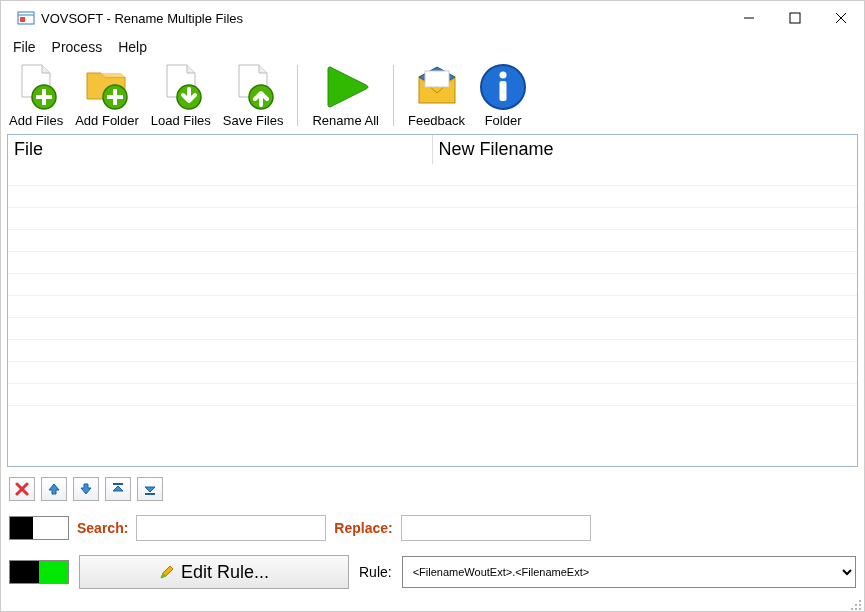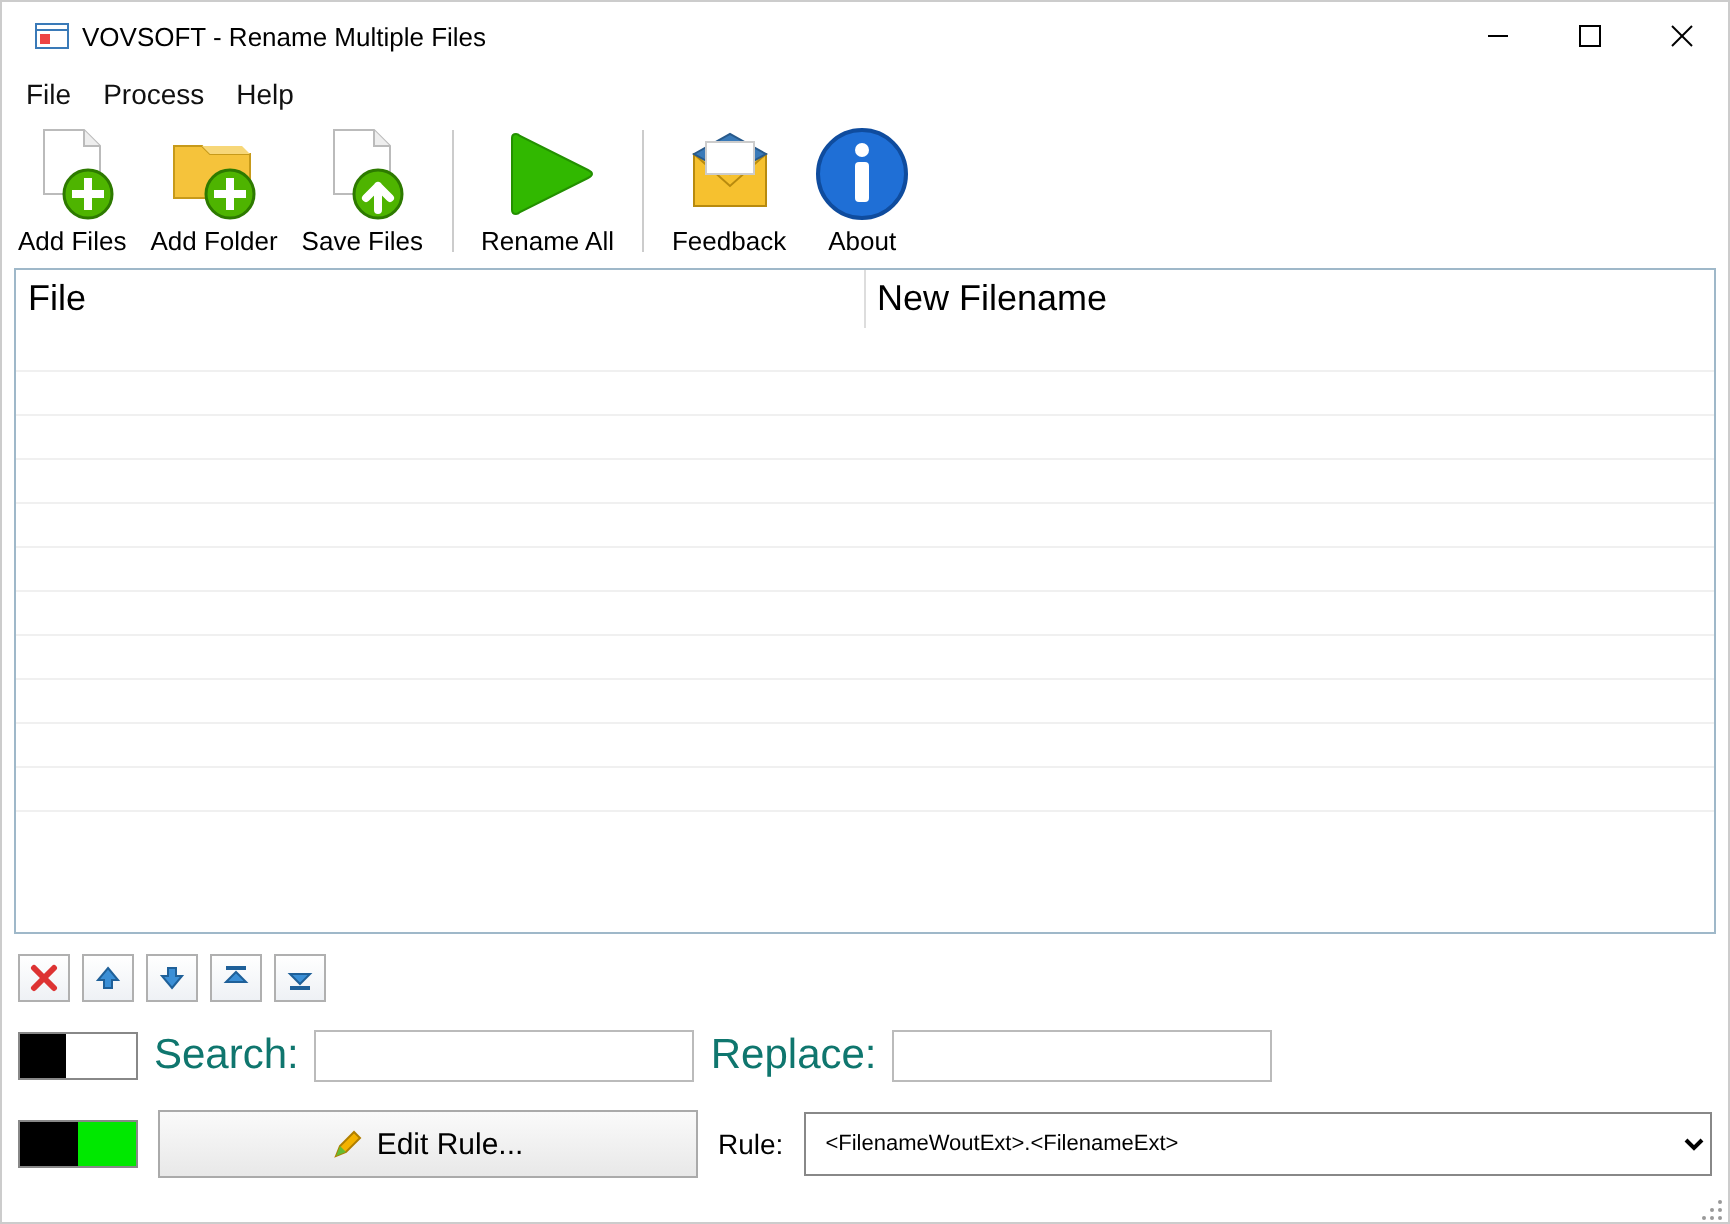--- a/index.html
+++ b/index.html
@@ -119,21 +119,21 @@
   .colorbox {
     width: 60px; height: 24px;
     border: 1px solid #888;
     display:flex;
   }
   .colorbox .half { height:100%; }
   .colorbox.search .half:first-child { background:#000; width:40%; }
   .colorbox.search .half:last-child { background:#fff; width:60%; }
   .colorbox.rule .half:first-child { background:#000; width:50%; }
   .colorbox.rule .half:last-child { background:#00e800; width:50%; }
-  .searchrow label { color:#0f766e; font-size:21px; }
+  .searchrow label { color:#c2410c; font-size:14px;font-weight:bold; }
   .textinput {
     height: 26px;
     border: 1px solid #bbb;
     padding: 2px 6px;
     font-size: 14px;
     background: #fff;
   }
   .textinput.search { width: 190px; }
   .textinput.replace { width: 190px; }
   
@@ -141,21 +141,21 @@
     display: flex;
     align-items: center;
     gap: 10px;
     padding: 8px 8px 8px 8px;
   }
   .editrule-btn {
     flex: 0 0 270px;
     height: 34px;
     border: 1px solid #aaa;
     background: linear-gradient(#fafafa,#e8e8e8);
-    font-size: 15px;
+    font-size: 18px;
     display: flex;
     align-items: center;
     justify-content: center;
     gap: 6px;
   }
   .rulelabel { font-size: 14px; }
   .ruleselect {
     flex: 1;
     height: 32px;
     border: 1px solid #888;
@@ -232,20 +232,31 @@
         <path d="M4 10 L18 10 L22 14 L42 14 L42 36 L4 36 Z" fill="#f5c33b" stroke="#c79a1a"></path>
         <path d="M4 10 L18 10 L22 14 L42 14 L38 10 L22 10" fill="#f7d778"></path>
         <circle cx="32" cy="34" r="12" fill="#4eb400" stroke="#2d7a00" stroke-width="1.5"></circle>
         <rect x="30" y="26" width="4" height="16" fill="#fff"></rect>
         <rect x="24" y="32" width="16" height="4" fill="#fff"></rect>
       </svg>
     </span>
     <span class="tlabel">Add Folder</span>
   </div>
 
+  <div class="tool">
+    <span class="ticon">
+      <svg viewBox="0 0 48 48" width="48" height="48">
+        <path d="M10 2 L30 2 L38 10 L38 34 L10 34 Z" fill="#fff" stroke="#bbb"></path>
+        <path d="M30 2 L30 10 L38 10" fill="#eee" stroke="#bbb"></path>
+        <circle cx="32" cy="34" r="12" fill="#4eb400" stroke="#2d7a00" stroke-width="1.5"></circle>
+        <path d="M32 26 L32 38 M26 32 L32 38 L38 32" fill="none" stroke="#fff" stroke-width="4" stroke-linecap="round" stroke-linejoin="round"></path>
+      </svg>
+    </span>
+    <span class="tlabel">Load Files</span>
+  </div>
 
   <div class="tool">
     <span class="ticon">
       <svg viewBox="0 0 48 48" width="48" height="48">
         <path d="M10 2 L30 2 L38 10 L38 34 L10 34 Z" fill="#fff" stroke="#bbb"></path>
         <path d="M30 2 L30 10 L38 10" fill="#eee" stroke="#bbb"></path>
         <circle cx="32" cy="34" r="12" fill="#4eb400" stroke="#2d7a00" stroke-width="1.5"></circle>
         <path d="M32 42 L32 30 M26 36 L32 30 L38 36" fill="none" stroke="#fff" stroke-width="4" stroke-linecap="round" stroke-linejoin="round"></path>
       </svg>
     </span>
@@ -278,21 +289,21 @@
   </div>
 
   <div class="tool">
     <span class="ticon">
       <svg viewBox="0 0 48 48" width="48" height="48">
         <circle cx="24" cy="24" r="22" fill="#1f6fd6" stroke="#0f4c9e" stroke-width="2"></circle>
         <circle cx="24" cy="12" r="3.5" fill="#fff"></circle>
         <rect x="20.5" y="18" width="7" height="20" rx="2" fill="#fff"></rect>
       </svg>
     </span>
-    <span class="tlabel">About</span>
+    <span class="tlabel">Folder</span>
   </div>
 </div>
 
 <div class="filegrid">
   <div class="filegrid-head">
     <div class="col col-file">File</div>
     <div class="col col-new">New Filename</div>
   </div>
   <div class="filegrid-body">
     <div class="row-line"></div>

